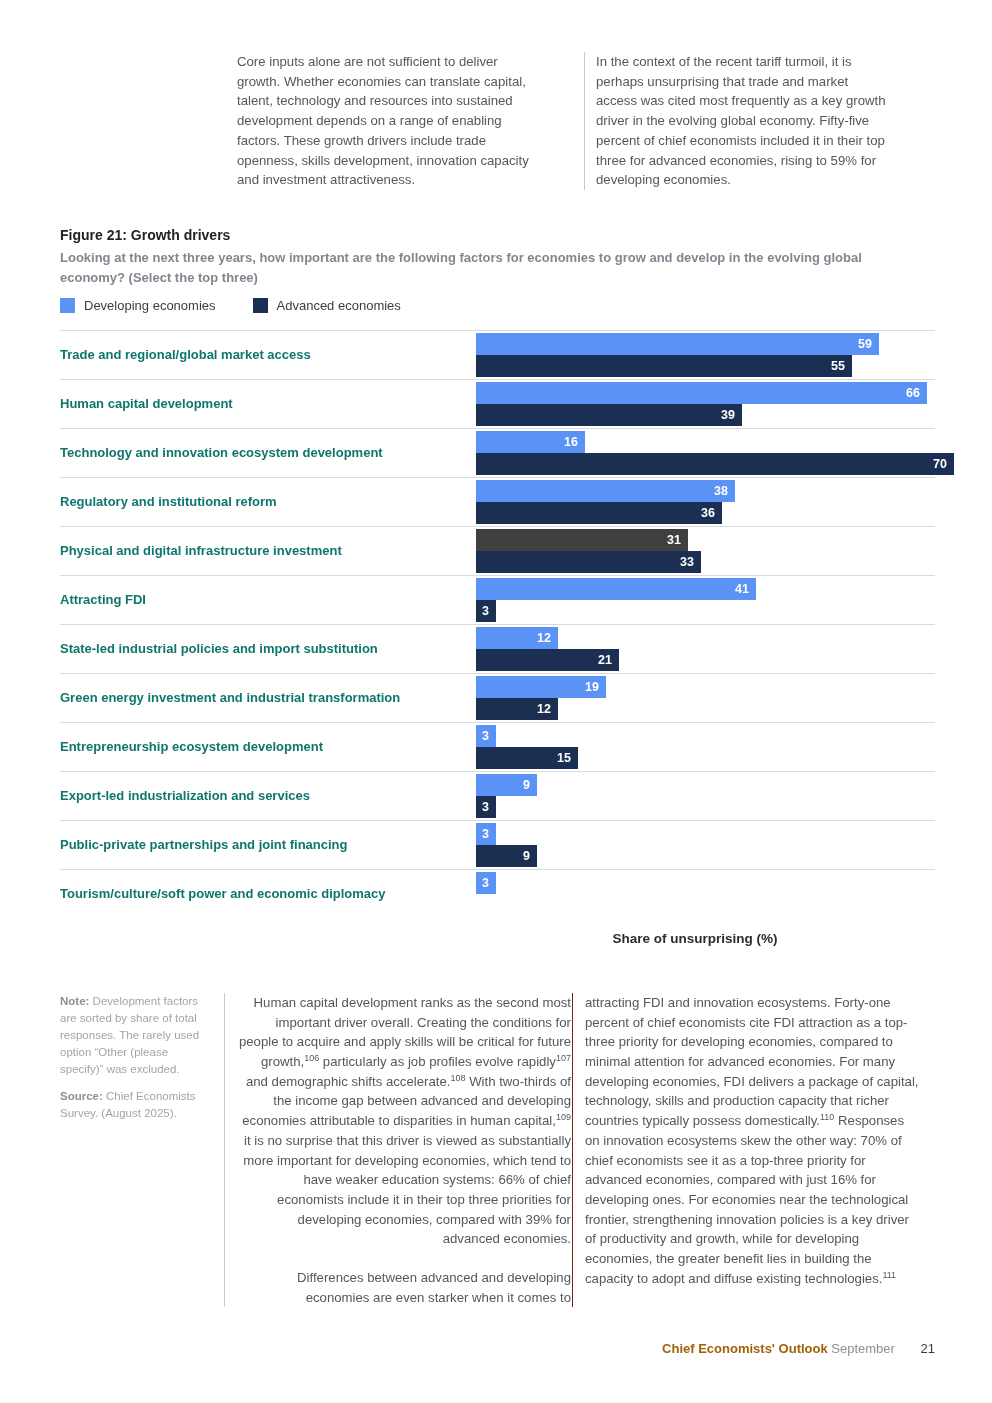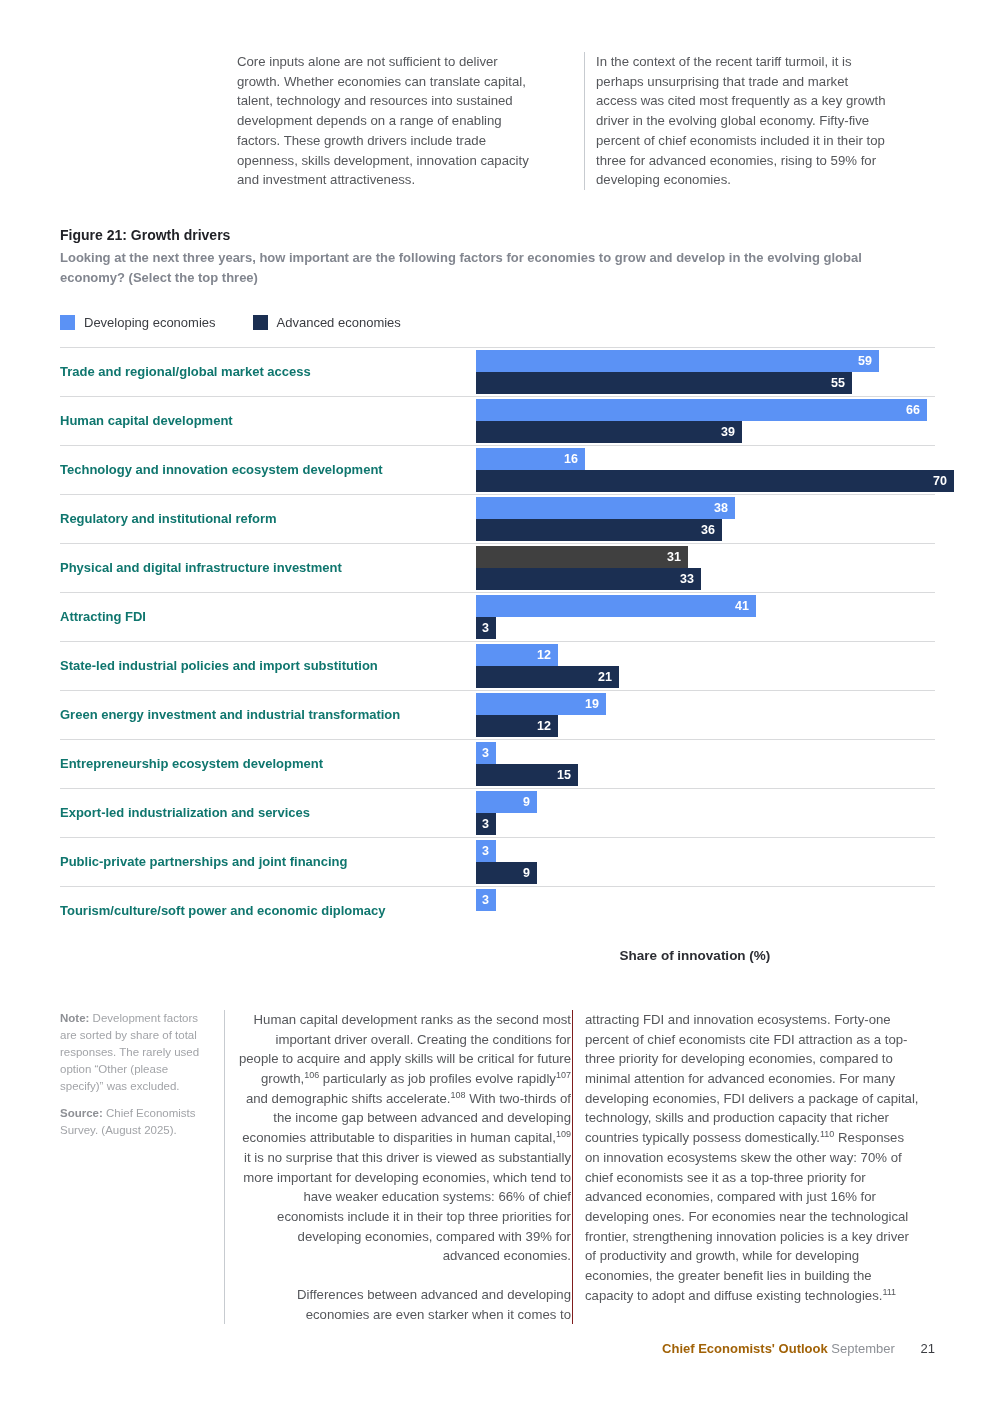--- a/index.html
+++ b/index.html
@@ -18,21 +18,21 @@
   .ptext { font-size:13.2px; line-height:19.7px; color:#55575b; }
   .ptext p + p { margin-top:19px; }
   sup { font-size:9px; line-height:0; vertical-align:super; }
 
   
   .figure-section { margin:37px 57px 0 60px; }
   .figure-label { font-size:14px; font-weight:bold; color:#212227; }
   .figure-question { margin-top:5px; font-size:13px; font-weight:bold; color:#82868f; line-height:20px; max-width:860px; }
 
   
-  .legend { display:flex; align-items:center; margin-top:27px; }
+  .legend { display:flex; align-items:center; margin-top:10px; }
   .legend-item { display:flex; align-items:center; margin-right:37px; }
   .legend-swatch { width:15px; height:15px; margin-right:9px; }
   .legend-label { font-size:13px; color:#3a3c41; }
 
   
   .chart { margin-top:17px; width:875px; }
   .chart-row { position:relative; height:49px; border-top:1px solid #d9dadc; }
   .cat-label {
     position:absolute; left:0; top:0; width:388px; height:100%;
     display:flex; align-items:center;
@@ -172,21 +172,21 @@
             <div class="bar adv" style="width: 61px; background: rgb(27, 47, 82);">9</div>
           </div>
         </div>
         <div class="chart-row">
           <div class="cat-label">Tourism/culture/soft power and economic diplomacy</div>
           <div class="bars">
             <div class="bar dev" style="width: 20px; background: rgb(91, 146, 245);">3</div>
           </div>
         </div>
       </div>
-    <div class="axis-label">Share of innovation (%)</div>
+    <div class="axis-label">Share of unsurprising (%)</div>
   </div>
 </div>
 
 <div class="bottom-row">
   <div class="note-col">
     <p><span class="nlabel">Note:</span><span> Development factors are sorted by share of total responses. The rarely used option “Other (please specify)” was excluded.</span></p>
     <p><span class="nlabel">Source:</span><span> Chief Economists Survey. (August 2025).</span></p>
   </div>
   <div class="mid-col">
     <div class="ptext">

